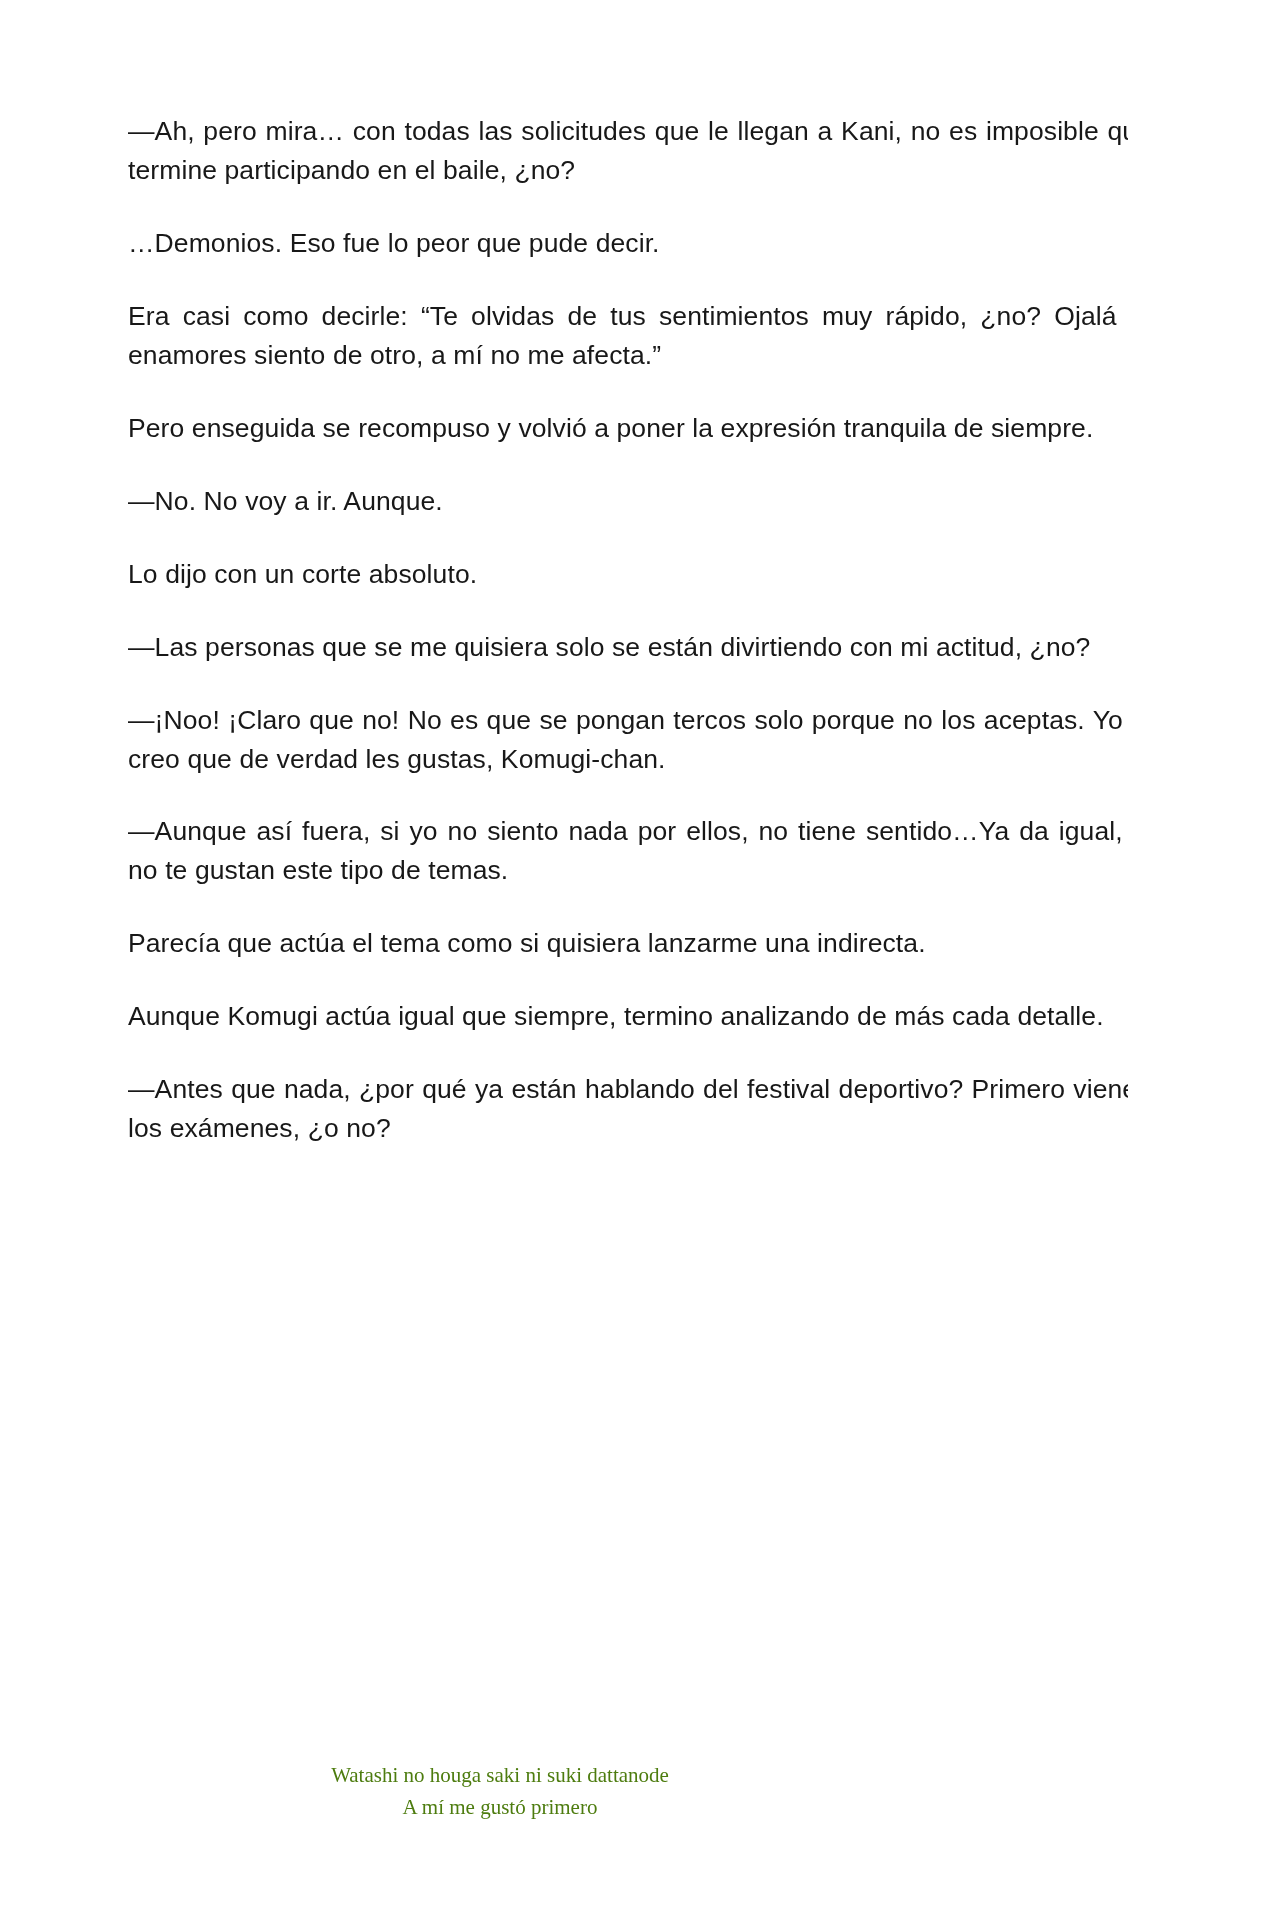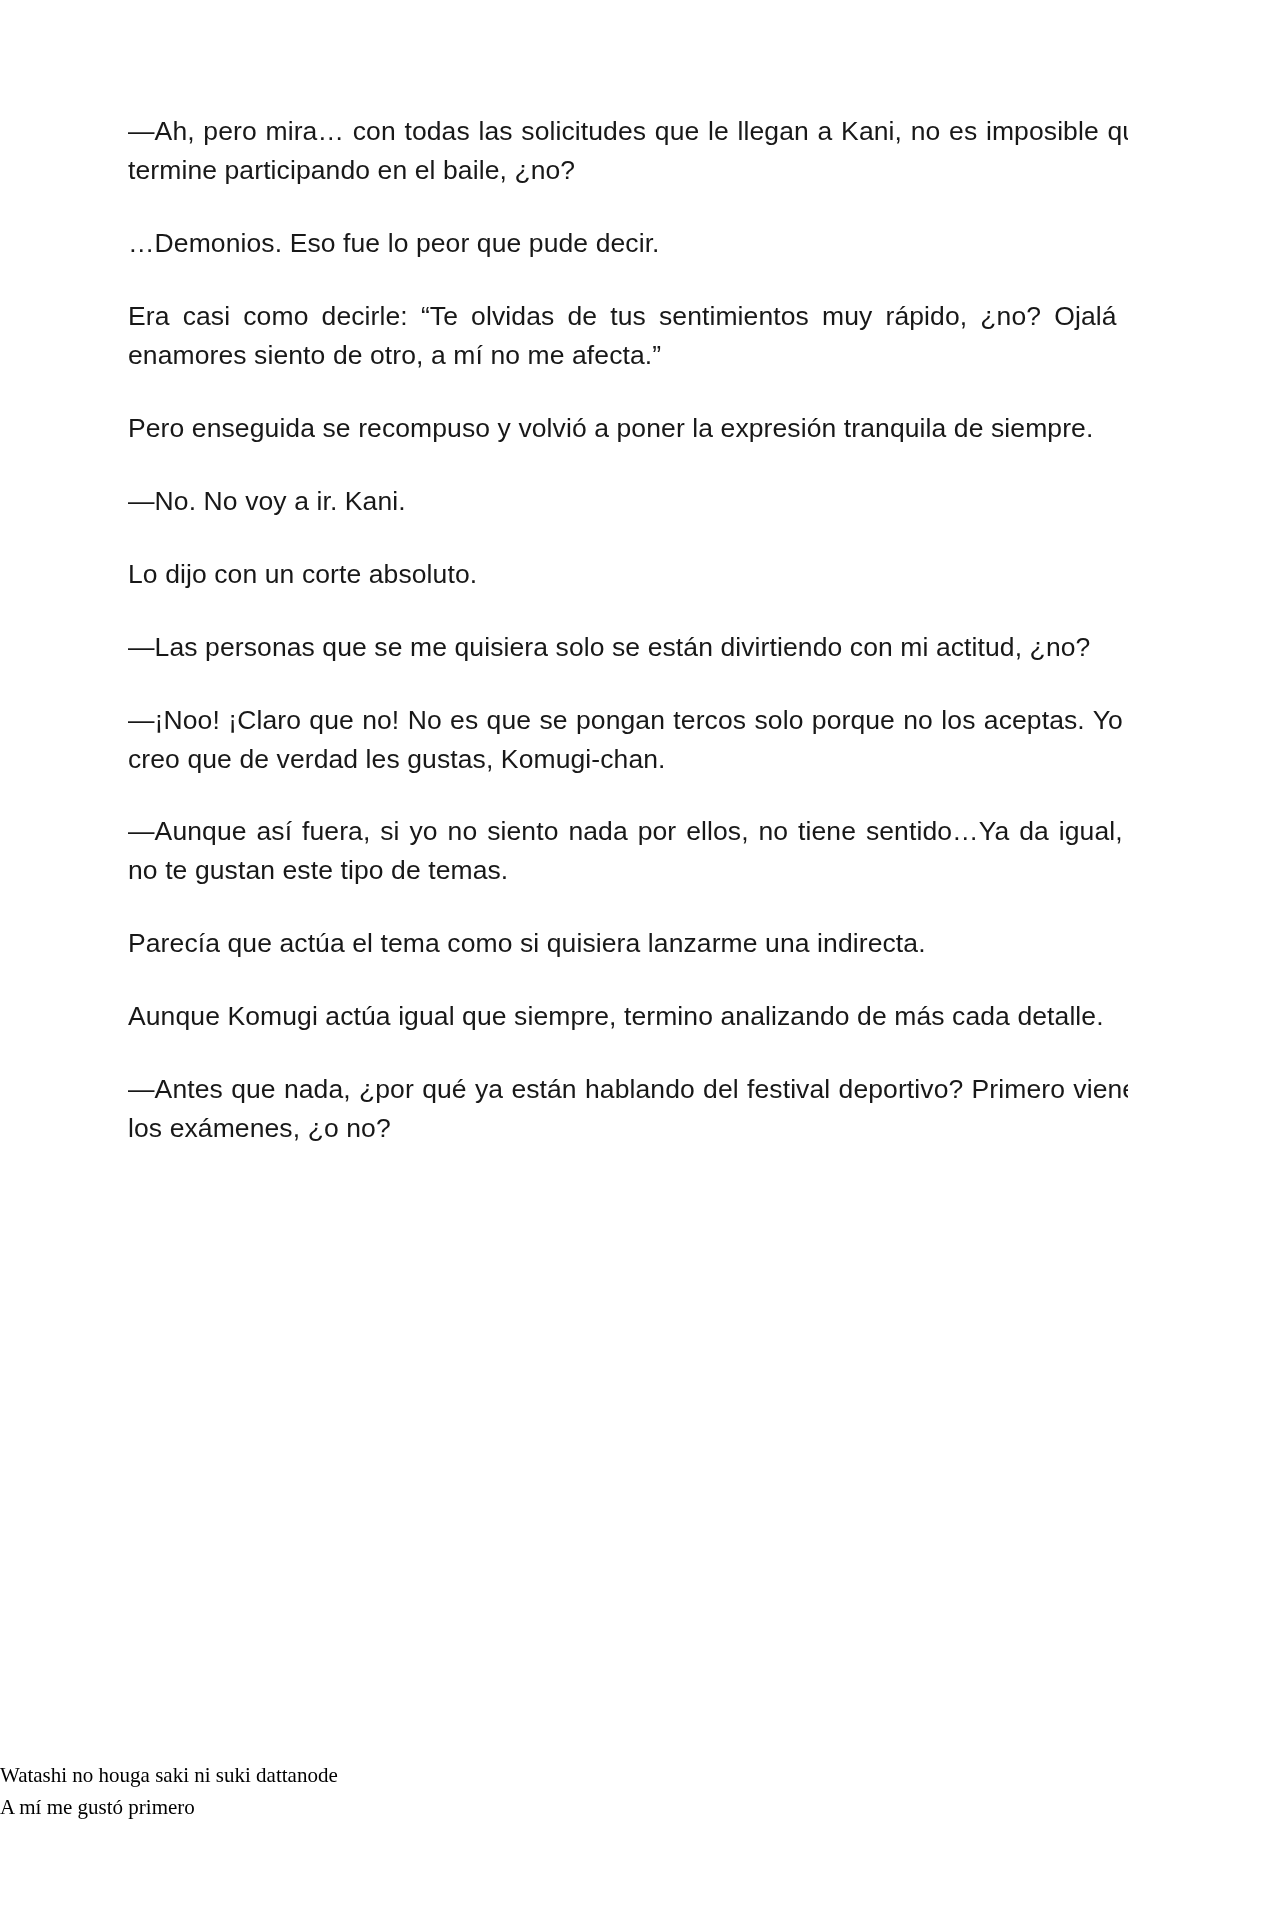--- a/index.html
+++ b/index.html
@@ -37,40 +37,40 @@
     color: #181818;
   }
   p.para:last-child {
     margin-bottom: 2px;
   }
   .footer {
     position: absolute;
     left: 0;
     right: 128px;
     bottom: 96px;
-    text-align: left;
+    text-align: center;
     font-family: "Liberation Serif", serif;
-    color: #000000;
+    color: #4d7c0f;
   }
   .footer-line {
     font-size: 21px;
     line-height: 1.55;
   }
 </style>
 </head>
 <body>
 
 <div class="page">
 
   <div class="content">
     <p class="para">—Ah, pero mira… con todas las solicitudes que le llegan a Kani, no es imposible que termine participando en el baile, ¿no?</p>
     <p class="para">…Demonios. Eso fue lo peor que pude decir.</p>
     <p class="para">Era casi como decirle: “Te olvidas de tus sentimientos muy rápido, ¿no? Ojalá te enamores siento de otro, a mí no me afecta.”</p>
     <p class="para">Pero enseguida se recompuso y volvió a poner la expresión tranquila de siempre.</p>
-    <p class="para">—No. No voy a ir. Kani.</p>
+    <p class="para">—No. No voy a ir. Aunque.</p>
     <p class="para">Lo dijo con un corte absoluto.</p>
     <p class="para">—Las personas que se me quisiera solo se están divirtiendo con mi actitud, ¿no?</p>
     <p class="para">—¡Noo! ¡Claro que no! No es que se pongan tercos solo porque no los aceptas. Yo sí creo que de verdad les gustas, Komugi-chan.</p>
     <p class="para">—Aunque así fuera, si yo no siento nada por ellos, no tiene sentido…Ya da igual, si no te gustan este tipo de temas.</p>
     <p class="para">Parecía que actúa el tema como si quisiera lanzarme una indirecta.</p>
     <p class="para">Aunque Komugi actúa igual que siempre, termino analizando de más cada detalle.</p>
     <p class="para">—Antes que nada, ¿por qué ya están hablando del festival deportivo? Primero vienen los exámenes, ¿o no?</p>
   </div>
 
   <div class="footer">

